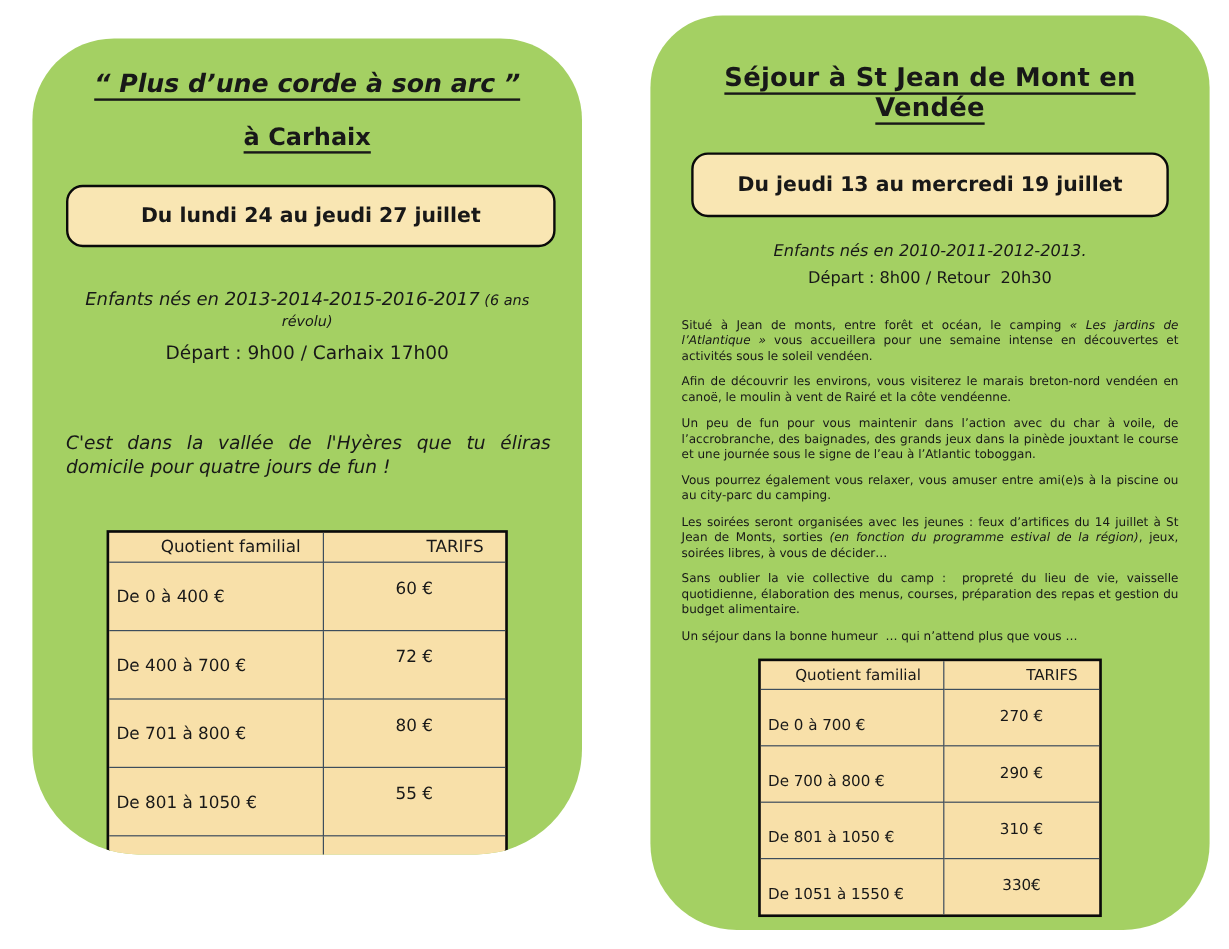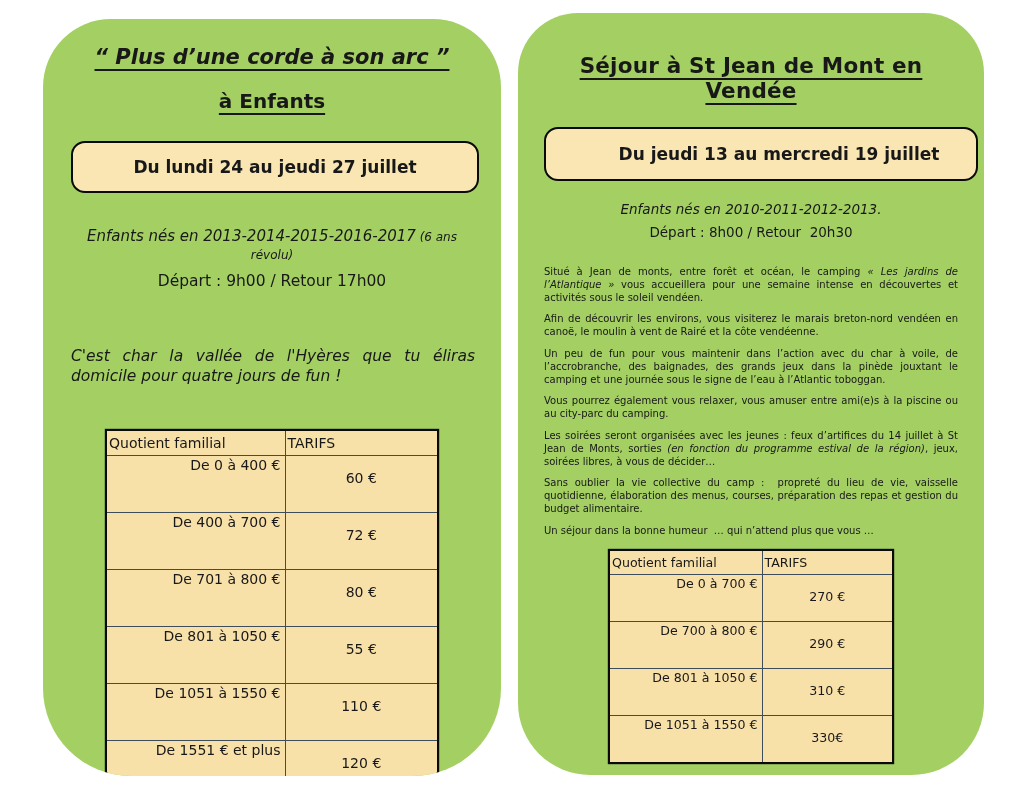--- a/index.html
+++ b/index.html
@@ -1,36 +1,36 @@
 <!DOCTYPE html>
 <html lang="fr"><head>
 <meta charset="utf-8">
 <style>
   html,body{margin:0;padding:0;background:#ffffff;}
   .canvas{
     position:relative;width:1024px;height:791px;background:#ffffff;overflow:hidden;
     font-family:"DejaVu Sans","Liberation Sans",sans-serif;color:#181818;
   }
   .panel{position:absolute;background:#a4d063;box-sizing:border-box;overflow:hidden;}
-  .panel-left{left:27px;top:19px;width:458px;height:757px;border-radius:68px 68px 88px 88px;padding:26px 28px 0 28px;margin-left:16px;}
-  .panel-right{left:518px;top:13px;width:466px;height:762px;border-radius:60px 60px 72px 72px;padding:40px 26px 0 26px;}
+  .panel-left{left:27px;top:32px;width:458px;height:680px;border-radius:68px 68px 88px 88px;padding:26px 28px 0 28px;}
+  .panel-right{left:542px;top:13px;width:466px;height:762px;border-radius:60px 60px 72px 72px;padding:40px 26px 0 26px;}
 
   .title-main{margin:0;text-align:center;font-weight:bold;}
   .t-left1{font-size:21px;font-style:italic;}
   .t-left2{font-size:20px;margin-top:20px;}
   .t-right{font-size:21.5px;letter-spacing:.2px;}
   .underlined{text-decoration:underline;text-decoration-thickness:1.6px;text-underline-offset:5px;}
 
   .datebox{
     background:#f9e6b3;border:2.5px solid #0a0a0a;border-radius:14px;
     display:flex;align-items:center;justify-content:center;
     font-weight:bold;font-size:17px;text-align:center;
   }
   .datebox-left{margin:28px auto 0 auto;width:404px;height:48px;}
-  .datebox-right{margin:24px auto 0 auto;width:394px;height:50px;padding-left:36px;}
+  .datebox-right{margin:24px auto 0 auto;width:394px;height:50px;}
 
   .center-line{text-align:center;margin:0;}
   .enfants-left{margin-top:34px;font-size:15px;font-style:italic;}
   .enfants-note{font-size:12px;}
   .depart-left{margin-top:9px;font-size:15.5px;}
   .enfants-right{margin-top:20px;font-size:13.5px;font-style:italic;}
   .depart-right{margin-top:7px;font-size:13.5px;}
 
   .para{margin:0;text-align:justify;line-height:1.32;}
   .para-left{font-size:15.5px;width:404px;margin-left:auto;margin-right:auto;}
@@ -40,46 +40,46 @@
   .pr{margin-top:9px;}
   .pr-first{margin-top:26px;}
   .it{font-style:italic;}
 
   table{border-collapse:collapse;background:#f8e0a9;}
   .tbl-left{margin:44px auto 0 auto;width:330px;}
   .tbl-right{margin:13px auto 0 auto;width:282px;}
   th,td{border:1.4px solid #3d4d5c;font-weight:normal;}
   .tbl-left th,.tbl-left td{font-size:14px;}
   .tbl-right th,.tbl-right td{font-size:12.6px;}
-  th{text-align:left;padding:4px 2px;}
-  td.c1{text-align:right;padding:1px 4px 3px 6px;vertical-align:top;}
+  th{text-align:right;padding:4px 18px;}
+  td.c1{text-align:left;padding:21px 4px 3px 6px;vertical-align:top;}
   td.c2{text-align:center;padding:14px 2px;vertical-align:top;}
   .tbl-left td{height:28px;}
   .tbl-right td{height:18px;margin-top:33px;}
   .tbl-left col.w1{width:178px;} .tbl-left col.w2{width:152px;}
   .tbl-right col.w1{width:152px;} .tbl-right col.w2{width:130px;}
   table{border-style:hidden;box-shadow:0 0 0 2.2px #0a0a0a;}
 </style>
 </head>
 <body>
 
 <div class="canvas">
 
   <section class="panel panel-left">
     <h1 class="title-main t-left1"><span class="underlined">“ Plus d’une corde à son arc ”</span></h1>
-    <h2 class="title-main t-left2"><span class="underlined">à Enfants</span></h2>
+    <h2 class="title-main t-left2"><span class="underlined">à Carhaix</span></h2>
 
     <div class="datebox datebox-left">
       <span>Du lundi 24 au jeudi 27 juillet</span>
     </div>
 
     <p class="center-line enfants-left"><span>Enfants nés en 2013-2014-2015-2016-2017</span><span class="enfants-note"> (6 ans révolu)</span></p>
-    <p class="center-line depart-left">Départ : 9h00 / Retour 17h00</p>
+    <p class="center-line depart-left">Départ : 9h00 / Carhaix 17h00</p>
 
-    <p class="para para-left p-l1">C'est char la vallée de l'Hyères que tu éliras domicile pour quatre jours de fun !</p>
+    <p class="para para-left p-l1">C'est dans la vallée de l'Hyères que tu éliras domicile pour quatre jours de fun !</p>
 
     <table class="tbl-left">
       <colgroup>
           <col class="w1">
           <col class="w2">
         </colgroup>
       <thead>
         <tr>
           <th>Quotient familial</th>
           <th>TARIFS</th>
@@ -119,21 +119,21 @@
 
     <div class="datebox datebox-right">
       <span>Du jeudi 13 au mercredi 19 juillet</span>
     </div>
 
     <p class="center-line enfants-right">Enfants nés en 2010-2011-2012-2013.</p>
     <p class="center-line depart-right">Départ : 8h00 / Retour&nbsp; 20h30</p>
 
     <p class="para para-right pr pr-first"><span>Situé à Jean de monts, entre forêt et océan, le camping </span><span class="it">« Les jardins de l’Atlantique »</span><span> vous accueillera pour une semaine intense en découvertes et activités sous le soleil vendéen.</span></p>
     <p class="para para-right pr">Afin de découvrir les environs, vous visiterez le marais breton-nord vendéen en canoë, le moulin à vent de Rairé et la côte vendéenne.</p>
-    <p class="para para-right pr">Un peu de fun pour vous maintenir dans l’action avec du char à voile, de l’accrobranche, des baignades, des grands jeux dans la pinède jouxtant le camping et une journée sous le signe de l’eau à l’Atlantic toboggan.</p>
+    <p class="para para-right pr">Un peu de fun pour vous maintenir dans l’action avec du char à voile, de l’accrobranche, des baignades, des grands jeux dans la pinède jouxtant le course et une journée sous le signe de l’eau à l’Atlantic toboggan.</p>
     <p class="para para-right pr">Vous pourrez également vous relaxer, vous amuser entre ami(e)s à la piscine ou au city-parc du camping.</p>
     <p class="para para-right pr"><span>Les soirées seront organisées avec les jeunes : feux d’artifices du 14 juillet à St Jean de Monts, sorties </span><span class="it">(en fonction du programme estival de la région)</span><span>, jeux, soirées libres, à vous de décider…</span></p>
     <p class="para para-right pr">Sans oublier la vie collective du camp :&nbsp; propreté du lieu de vie, vaisselle quotidienne, élaboration des menus, courses, préparation des repas et gestion du budget alimentaire.</p>
     <p class="para para-right pr">Un séjour dans la bonne humeur&nbsp; … qui n’attend plus que vous …</p>
 
     <table class="tbl-right">
       <colgroup>
           <col class="w1">
           <col class="w2">
         </colgroup>

